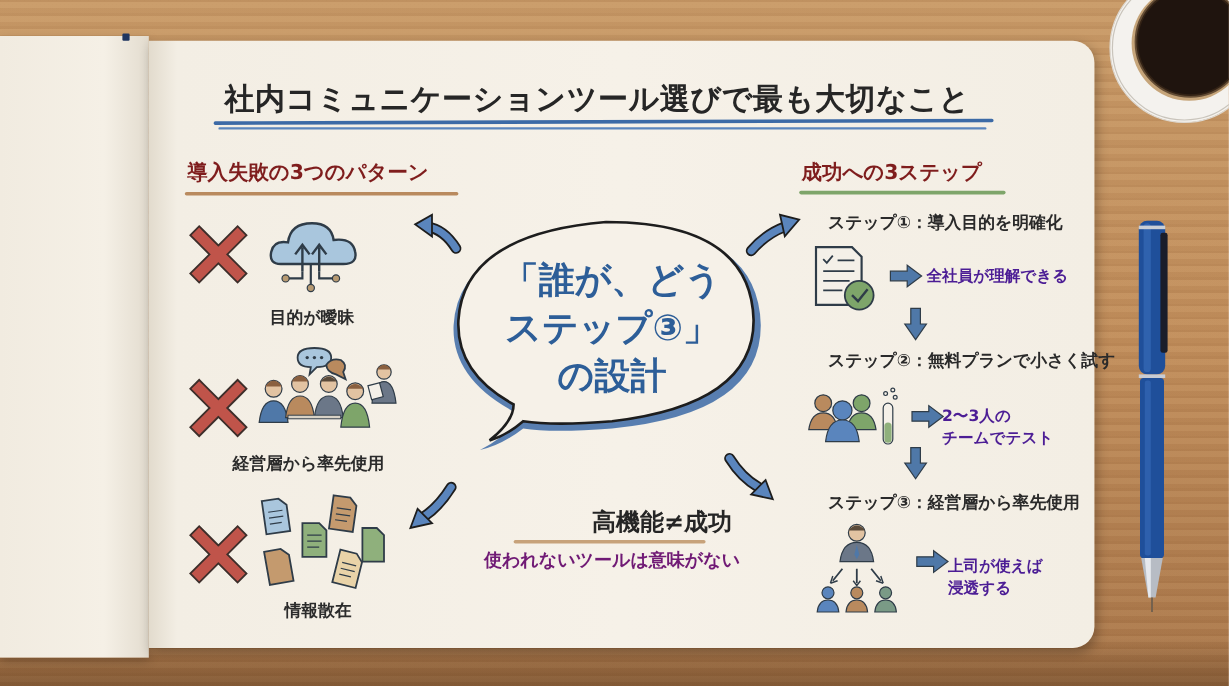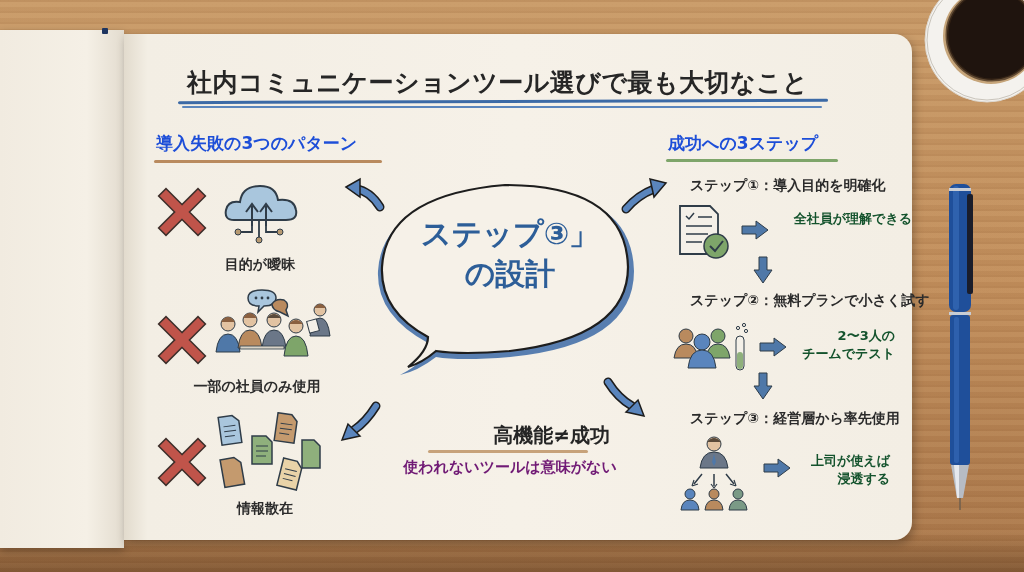--- a/index.html
+++ b/index.html
@@ -27,35 +27,35 @@
   }
   .ribbon { position:absolute; left:102px; top:28px; width:6px; height:6px; background:#1e3560; border-radius:1px; }
 
   .title {
     position:absolute; left:187px; top:66px; width:640px;
     font-size:25px; font-weight:bold; color:#262626; letter-spacing:0.5px; white-space:nowrap;
   }
   .title-line1 { position:absolute; left:178px; top:100px; width:650px; height:3px; background:#3c6aa6; border-radius:2px; transform: rotate(-0.2deg); }
   .title-line2 { position:absolute; left:182px; top:106px; width:640px; height:2px; background:#5a85bd; border-radius:2px; }
 
-  .section-h { position:absolute; font-size:17px; font-weight:bold; color:#1d4ed8; white-space:nowrap;text-align:right; }
+  .section-h { position:absolute; font-size:17px; font-weight:bold; color:#7f1d1d; white-space:nowrap;text-align:right; }
   .uline { position:absolute; height:3px; border-radius:2px; }
 
   .xmark { position:absolute; width:44px; height:44px; }
   .label { position:absolute; font-size:14px; font-weight:bold; color:#2b2b2b; white-space:nowrap; text-align:center; }
 
   .bubble-text {
     position:absolute; left:400px; top:214px; width:220px; text-align:center;
     color:#2d5e98; font-weight:bold; font-size:30px; line-height:40px;
   }
   .center-h { position:absolute; left:410px; top:422px; width:200px; text-align:right; font-size:20px; font-weight:bold; color:#252525; }
   .center-sub { position:absolute; left:360px; top:458px; width:300px; text-align:center; font-size:15px; font-weight:bold; color:#701a75; }
 
   .step-h { position:absolute; font-size:14px; font-weight:bold; color:#2a2a2a; white-space:nowrap;margin-left:28px; }
-  .step-desc { position:absolute; font-size:13px; font-weight:bold; color:#14532d; text-align:right; line-height:18px; }
+  .step-desc { position:absolute; font-size:13px; font-weight:bold; color:#4c1d95; text-align:left; line-height:18px;margin-top:12px; }
 
   svg { position:absolute; overflow:visible; }
 </style>
 </head>
 <body>
 
 <div class="desk-shade"></div>
 
 <svg style="left:915px;top:-20px;" width="130" height="160">
   <circle cx="72" cy="60" r="62" fill="#f4f2ee" stroke="#ddd8d0" stroke-width="1"></circle>
@@ -130,21 +130,21 @@
   <path d="M48 58 Q50 40 60 40 Q70 40 72 58Z" fill="#6b7788" stroke="#2f3c48"></path>
   <circle cx="82" cy="36" r="7" fill="#e2c3a2" stroke="#2f3c48"></circle>
     <path d="M75 34 Q82 26 89 34" fill="#8a6040"></path>
   <path d="M70 66 Q72 46 82 46 Q92 46 94 66Z" fill="#7ea56a" stroke="#2f3c48"></path>
   <circle cx="106" cy="20" r="6" fill="#e2c3a2" stroke="#2f3c48"></circle>
     <path d="M100 18 Q106 10 112 18" fill="#8a6040"></path>
   <path d="M96 46 Q98 28 106 28 Q114 28 116 46Z" fill="#6b7788" stroke="#2f3c48"></path>
   <rect x="94" y="30" width="10" height="12" fill="#f4f0e8" stroke="#2f3c48" transform="rotate(-15 99 36)"></rect>
   <rect x="26" y="56" width="44" height="3" fill="#d8d2c6" stroke="#2f3c48" stroke-width="0.8"></rect>
 </svg>
-<div class="label" style="left:182px;top:378px;width:150px;">一部の社員のみ使用</div>
+<div class="label" style="left:182px;top:378px;width:150px;">経営層から率先使用</div>
 
 <svg style="left:216px;top:412px;" width="110" height="80">
   <g transform="rotate(-8 14 18)">
       <path d="M4 4 L18 4 L24 10 L24 32 L4 32Z" fill="#a9c6dd" stroke="#2f3c48" stroke-width="1.5"></path>
       <path d="M8 14h12M8 19h12M8 24h10" stroke="#2f3c48" stroke-width="1"></path>
     </g>
   <g transform="rotate(8 70 16)">
       <path d="M60 2 L74 2 L80 8 L80 30 L60 30Z" fill="#c49a6e" stroke="#2f3c48" stroke-width="1.5"></path>
       <path d="M64 12h12M64 17h12M64 22h10" stroke="#2f3c48" stroke-width="1"></path>
     </g>
@@ -159,20 +159,21 @@
       <path d="M68 58h12M68 63h12M68 68h10" stroke="#2f3c48" stroke-width="1"></path>
     </g>
 </svg>
 <div class="label" style="left:210px;top:500px;width:110px;">情報散在</div>
 
 <svg style="left:370px;top:175px;" width="270" height="230">
   <path d="M30 200 Q60 185 58 168 Q6 140 8 96 Q12 24 135 14 Q262 12 264 96 Q264 170 140 182 Q90 186 66 182 Q48 196 30 200Z" fill="#3c6aa6" opacity="0.85"></path>
   <path d="M38 192 Q58 176 58 162 Q10 136 12 92 Q16 20 135 10 Q256 10 258 92 Q258 162 140 176 Q92 180 66 176 Q52 188 38 192Z" fill="#f6f1e8" stroke="#1d1d1d" stroke-width="2.2"></path>
 </svg>
 <div class="bubble-text">
+  <div>「誰が、どう</div>
   <div>ステップ③」</div>
   <div>の設計</div>
 </div>
 
 <svg style="left:340px;top:175px;" width="50" height="40">
   <path d="M40 32 Q30 16 16 14" fill="none" stroke="#1d1d1d" stroke-width="9" stroke-linecap="round"></path>
   <path d="M40 32 Q30 16 16 14" fill="none" stroke="#5a85bd" stroke-width="6" stroke-linecap="round"></path>
   <polygon points="6,12 20,4 20,22" fill="#5a85bd" stroke="#1d1d1d" stroke-width="1.5"></polygon>
 </svg>
 <svg style="left:620px;top:175px;" width="50" height="40">

